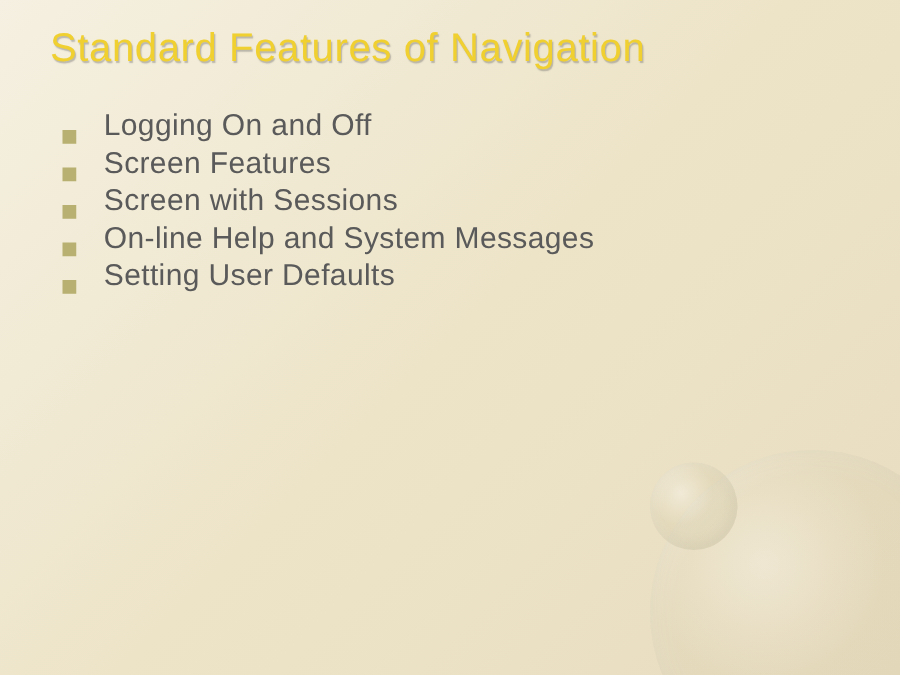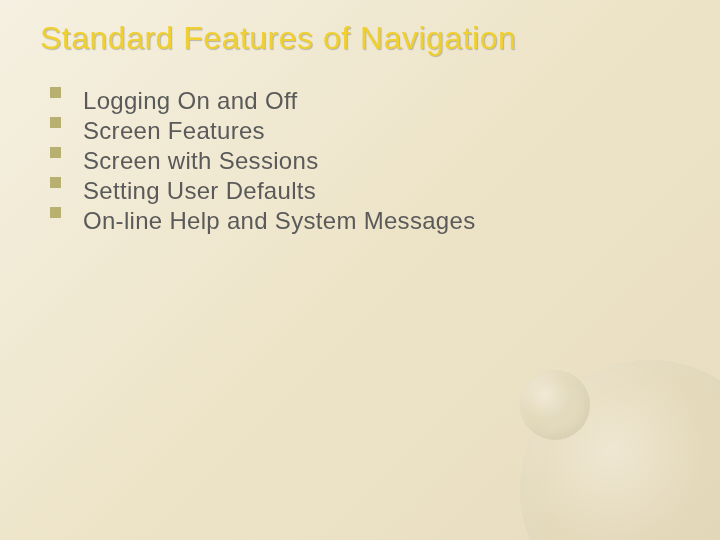--- a/index.html
+++ b/index.html
@@ -29,21 +29,21 @@
       line-height: 1.15;
       margin-bottom: 30px;
       letter-spacing: 0.5px;
     }
     .bullet-list {
       list-style: none;
       padding-left: 10px;
     }
     .bullet-item {
       display: flex;
-      align-items: flex-start;
+      align-items: flex-end;
       margin-bottom: 2px;
     }
     .bullet-marker {
       width: 11px;
       height: 11px;
       background-color: #b8b070;
       margin-right: 22px;
       flex-shrink: 0;
     }
     .bullet-text {
@@ -85,22 +85,22 @@
     <li class="bullet-item">
       <span class="bullet-marker"></span>
       <span class="bullet-text">Screen Features</span>
     </li>
     <li class="bullet-item">
       <span class="bullet-marker"></span>
       <span class="bullet-text">Screen with Sessions</span>
     </li>
     <li class="bullet-item">
       <span class="bullet-marker"></span>
-      <span class="bullet-text">Setting User Defaults</span>
+      <span class="bullet-text">On-line Help and System Messages</span>
     </li>
     <li class="bullet-item">
       <span class="bullet-marker"></span>
-      <span class="bullet-text">On-line Help and System Messages</span>
+      <span class="bullet-text">Setting User Defaults</span>
     </li>
   </ul>
   <div class="decorative-circle-large"></div>
   <div class="decorative-circle-small"></div>
 </div>
 
 </body></html>

